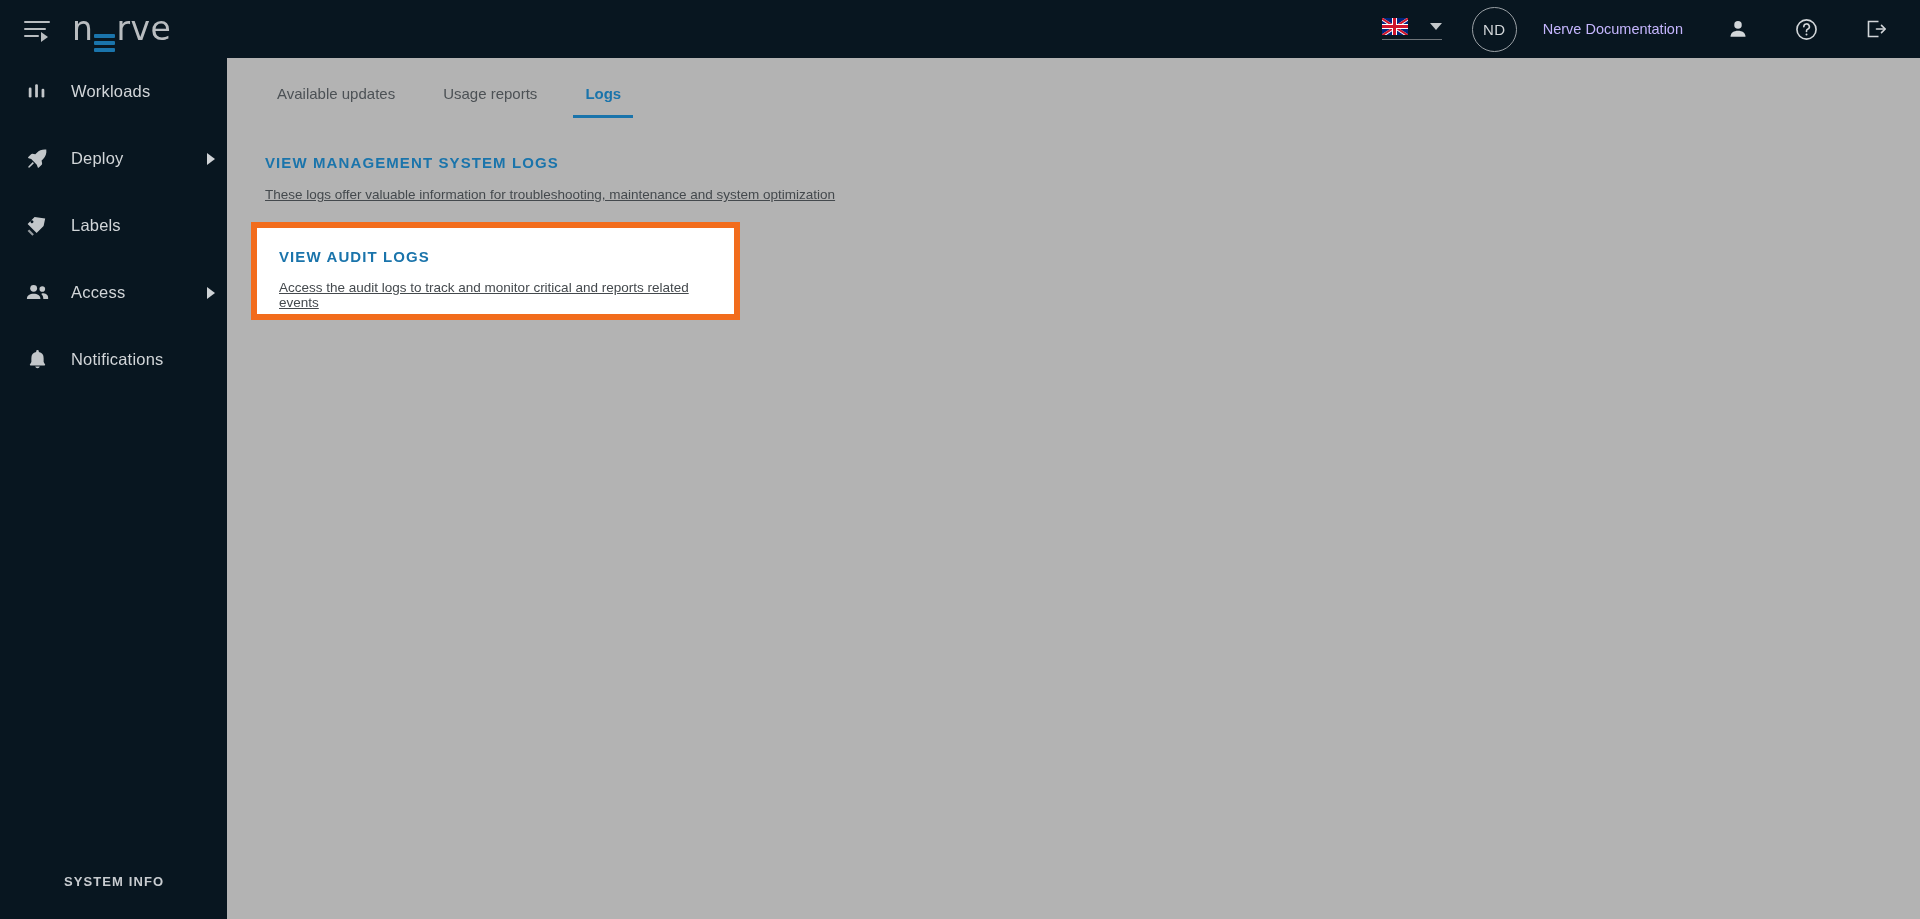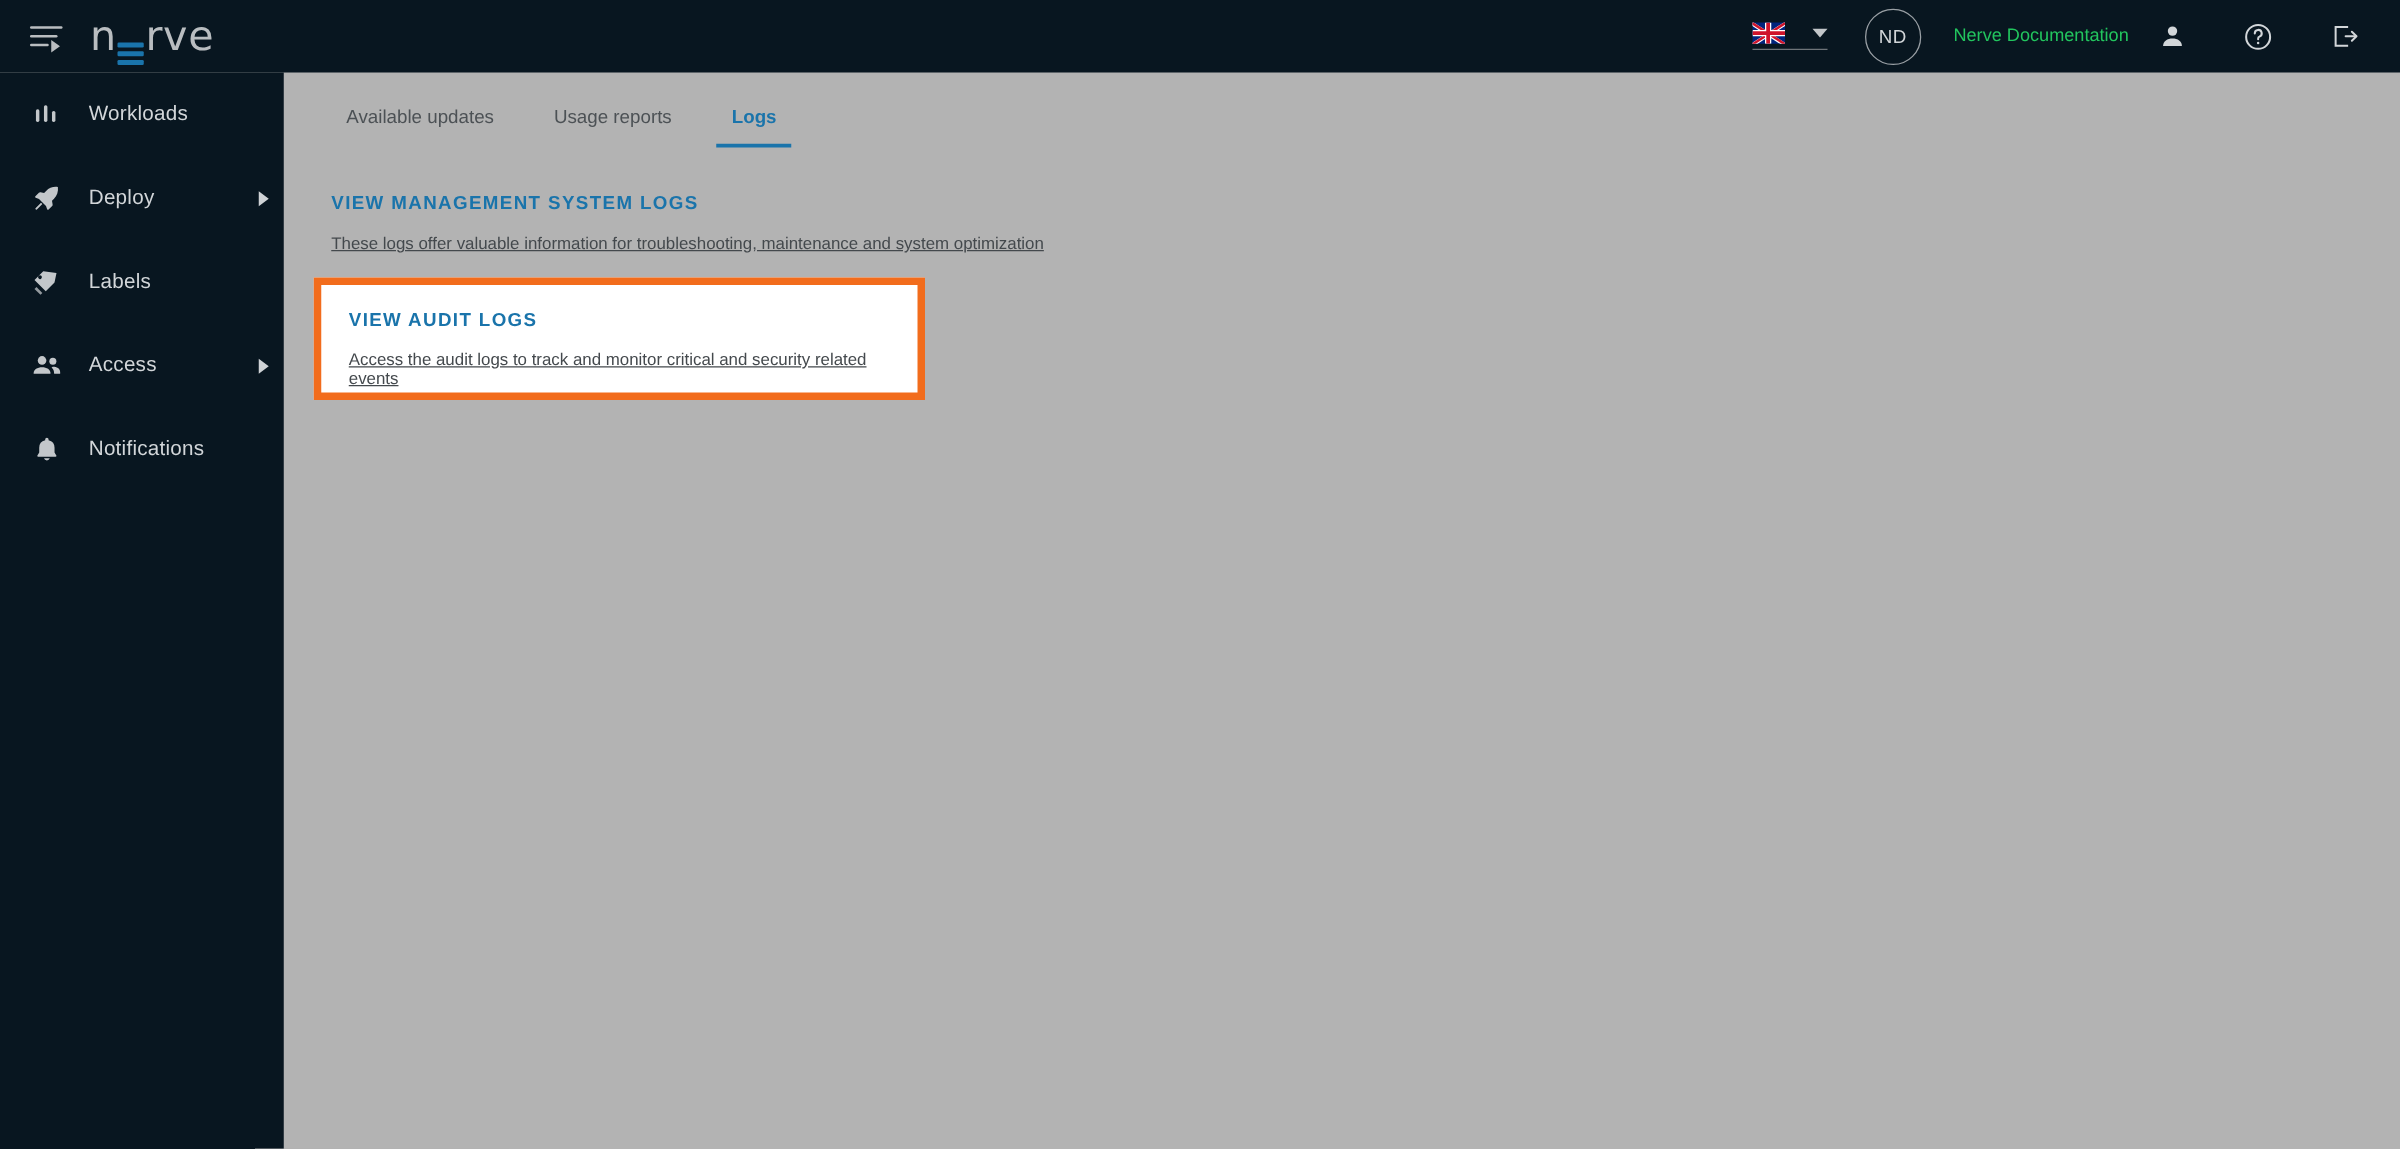--- a/index.html
+++ b/index.html
@@ -90,22 +90,22 @@
   }
 
   .avatar {
     width: 45px; height: 45px; border-radius: 50%;
     border: 1px solid #9aa0a5;
     display: flex; align-items: center; justify-content: center;
     color: #d2d6d9; font-size: 15px; letter-spacing: .5px;
     margin-right: 26px; cursor: pointer; flex: none;
   }
   .doc-link {
-    color: #22c55e; font-size: 14.5px;
-    margin-right: 24px; cursor: pointer; white-space: nowrap;
+    color: #c4b5fd; font-size: 14.5px;
+    margin-right: 44px; cursor: pointer; white-space: nowrap;
   }
   .hdr-icon {
     margin-right: 46px; cursor: pointer;
     display: flex; align-items: center; justify-content: center;
     flex: none;
   }
   .hdr-icon:last-child { margin-right: 32px; }
 
   
   .sidebar {
@@ -310,38 +310,39 @@
       <span class="nav-icon">
         <svg width="23" height="23" viewBox="0 0 24 24" fill="#c3c7ca">
           <path d="M12 2.2a1.4 1.4 0 0 0-1.4 1.4v.7A6.4 6.4 0 0 0 5.6 10.6v4.1l-1.5 2.4a.7.7 0 0 0 .6 1.1h14.6a.7.7 0 0 0 .6-1.1l-1.5-2.4v-4.1a6.4 6.4 0 0 0-5-6.3v-.7A1.4 1.4 0 0 0 12 2.2z"></path>
           <path d="M9.6 19.4a2.5 2.5 0 0 0 4.8 0z"></path>
         </svg>
       </span>
       <span class="nav-label">Notifications</span>
     </div>
 
     <div class="sidebar-spacer"></div>
+    <div class="system-info">SYSTEM INFO</div>
   </div>
 
   <div class="main">
 
     <div class="tabbar">
       <div class="tab">Available updates</div>
       <div class="tab">Usage reports</div>
       <div class="tab active">Logs</div>
     </div>
 
     <div class="content">
       <div class="log-block">
         <div class="log-title">VIEW MANAGEMENT SYSTEM LOGS</div>
         <div class="log-desc">These logs offer valuable information for troubleshooting, maintenance and system optimization</div>
       </div>
     </div>
 
     <div class="audit-highlight">
       <div class="audit-inner">
         <div class="log-title">VIEW AUDIT LOGS</div>
-        <div class="log-desc">Access the audit logs to track and monitor critical and security related events</div>
+        <div class="log-desc">Access the audit logs to track and monitor critical and reports related events</div>
       </div>
     </div>
   </div>
 
 </div>
 
 </body></html>

